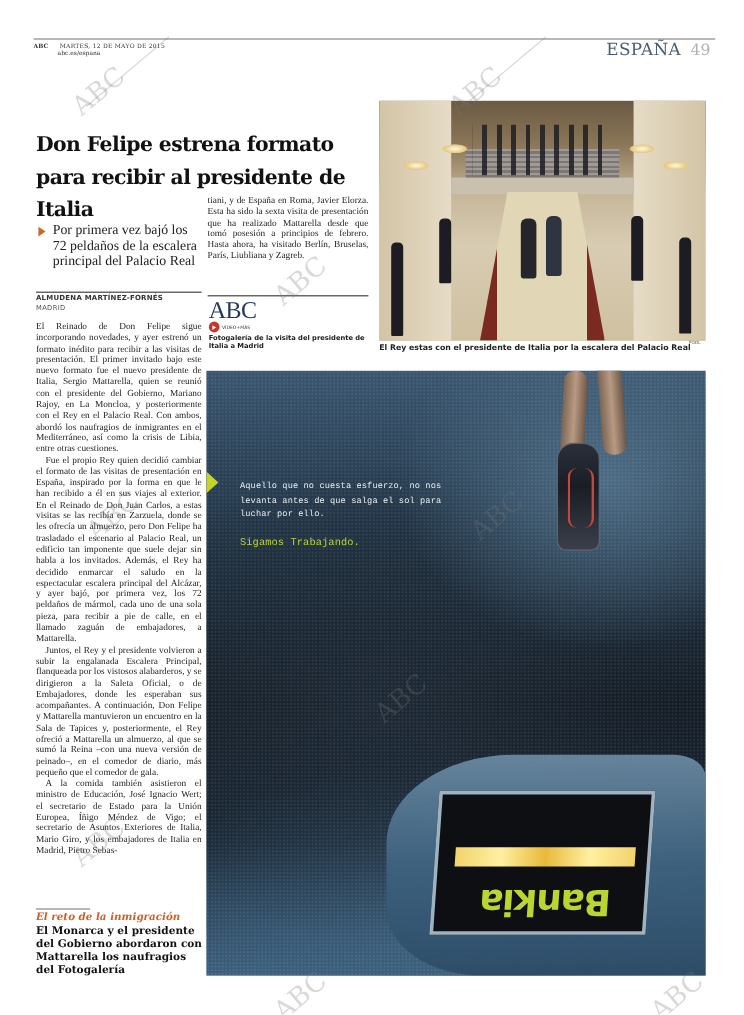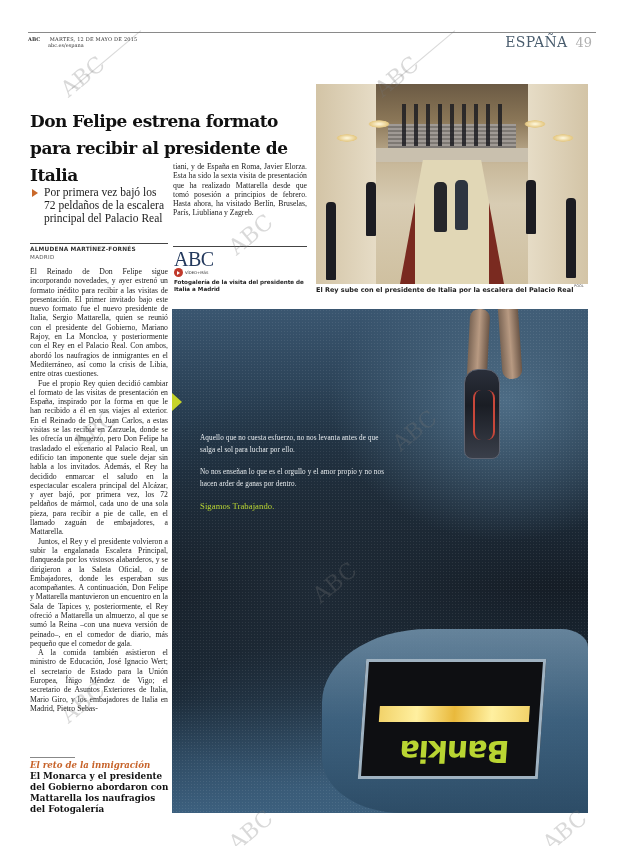--- a/index.html
+++ b/index.html
@@ -78,21 +78,21 @@
     .ad .leg { position: absolute; width: 20px; height: 90px; border-radius: 9px; background: linear-gradient(90deg, #7a6555, #b89a82, #6b5647); }
     .ad .leg.l1 { left: 296px; top: 0; transform: rotate(3deg); }
     .ad .leg.l2 { left: 328px; top: -10px; height: 80px; transform: rotate(-4deg); }
     .ad .shoe { position: absolute; left: 292px; top: 60px; width: 36px; height: 90px; border-radius: 14px 14px 8px 8px; background: linear-gradient(180deg, #2a2f3a, #1a1d24 40%, #3a3f4a); border: 1px solid #5d6370; }
     .ad .shoe::before { content: ""; position: absolute; left: 8px; top: 20px; width: 18px; height: 50px; border-left: 2px solid #c8473a; border-right: 2px solid #c8473a; border-radius: 8px; }
     .ad .puddle { position: absolute; left: 150px; top: 320px; width: 266px; height: 184px;
       background: linear-gradient(180deg, #6e8ea7 0%, #3f6482 50%, #2b4a64 100%); border-radius: 40% 10% 0 30%; opacity: 0.9; }
     .ad .window { position: absolute; left: 190px; top: 350px; width: 180px; height: 120px; background: #0e0f12; border: 3px solid #9fb2c1; transform: skewX(-4deg); }
     .ad .window .lights { position: absolute; left: 14px; top: 44px; width: 150px; height: 16px; background: linear-gradient(90deg, #f2d36a, #fff0a0, #e9b93c, #fff0a0, #f2d36a); }
     .ad .window .logo { position: absolute; left: 22px; top: 72px; width: 140px; text-align: center; font-family: "DejaVu Sans", sans-serif; font-weight: bold; font-size: 30px; color: #b9d532; transform: scale(-1, -1); letter-spacing: -1px; }
-    .ad .copy { position: absolute; left: 28px; top: 92px; width: 190px; font-family: Liberation Serif, serif; font-size: 7.2px; line-height: 11.5px; color: #e8ecef; letter-spacing: 0.1px; margin-top: 32px; }
+    .ad .copy { position: absolute; left: 28px; top: 92px; width: 190px; font-family: Liberation Mono, monospace; font-size: 7.2px; line-height: 11.5px; color: #e8ecef; letter-spacing: 0.1px; }
     .ad .copy p { margin-bottom: 11px; }
     .ad .slogan { color: #b9d532; font-size: 8.6px; margin-top: 2px; }
 
     
     .side-rule { position: absolute; left: 30px; top: 757px; width: 45px; height: 1px; background: #888; }
     .side-kicker { position: absolute; left: 30px; top: 760px; font-family: "DejaVu Serif", serif; font-weight: bold; font-size: 8.6px; color: #c7632a; font-style: italic; }
     .side-title { position: absolute; left: 30px; top: 771px; width: 142px; font-family: "DejaVu Serif", serif; font-weight: bold; font-size: 8.8px; line-height: 11px; color: #111; }
 
     
     .wm { position: absolute; font-family: "DejaVu Serif", serif; font-size: 22px; color: rgba(120,120,120,0.28); transform: rotate(-40deg); pointer-events: none; }
@@ -153,37 +153,36 @@
   <div class="lamp l2"></div>
   <div class="lamp l3"></div>
   <div class="lamp l4"></div>
   <div class="guard g1"></div>
   <div class="guard g2"></div>
   <div class="guard g3"></div>
   <div class="guard g4"></div>
   <div class="person a"></div>
   <div class="person b"></div>
 </div>
-<div class="photo-caption">El Rey sube con el presidente de Italia por la escalera del Palacio Real</div>
+<div class="photo-caption">El Rey estas con el presidente de Italia por la escalera del Palacio Real</div>
 <div class="photo-credit">POOL</div>
 
 <div class="ad">
   <div class="noise"></div>
   <div class="leg l1"></div>
   <div class="leg l2"></div>
   <div class="shoe"></div>
   <div class="puddle"></div>
   <div class="window">
     <div class="lights"></div>
     <div class="logo">Bankia</div>
   </div>
   <div class="tri"></div>
   <div class="copy">
     <p>Aquello que no cuesta esfuerzo, no nos levanta antes de que salga el sol para luchar por ello.</p>
-    <p>No nos enseñan lo que es el orgullo y el amor propio y no nos hacen arder de ganas por dentro.</p>
     <div class="slogan">Sigamos Trabajando.</div>
   </div>
 </div>
 
 <div class="side-rule"></div>
 <div class="side-kicker">El reto de la inmigración</div>
 <div class="side-title">El Monarca y el presidente del Gobierno abordaron con Mattarella los naufragios del Fotogalería</div>
 
 <div class="wm" style="left:58px; top:64px;">ABC</div>
 <div class="wm-line" style="left:72px; top:88px; width:90px;"></div>

